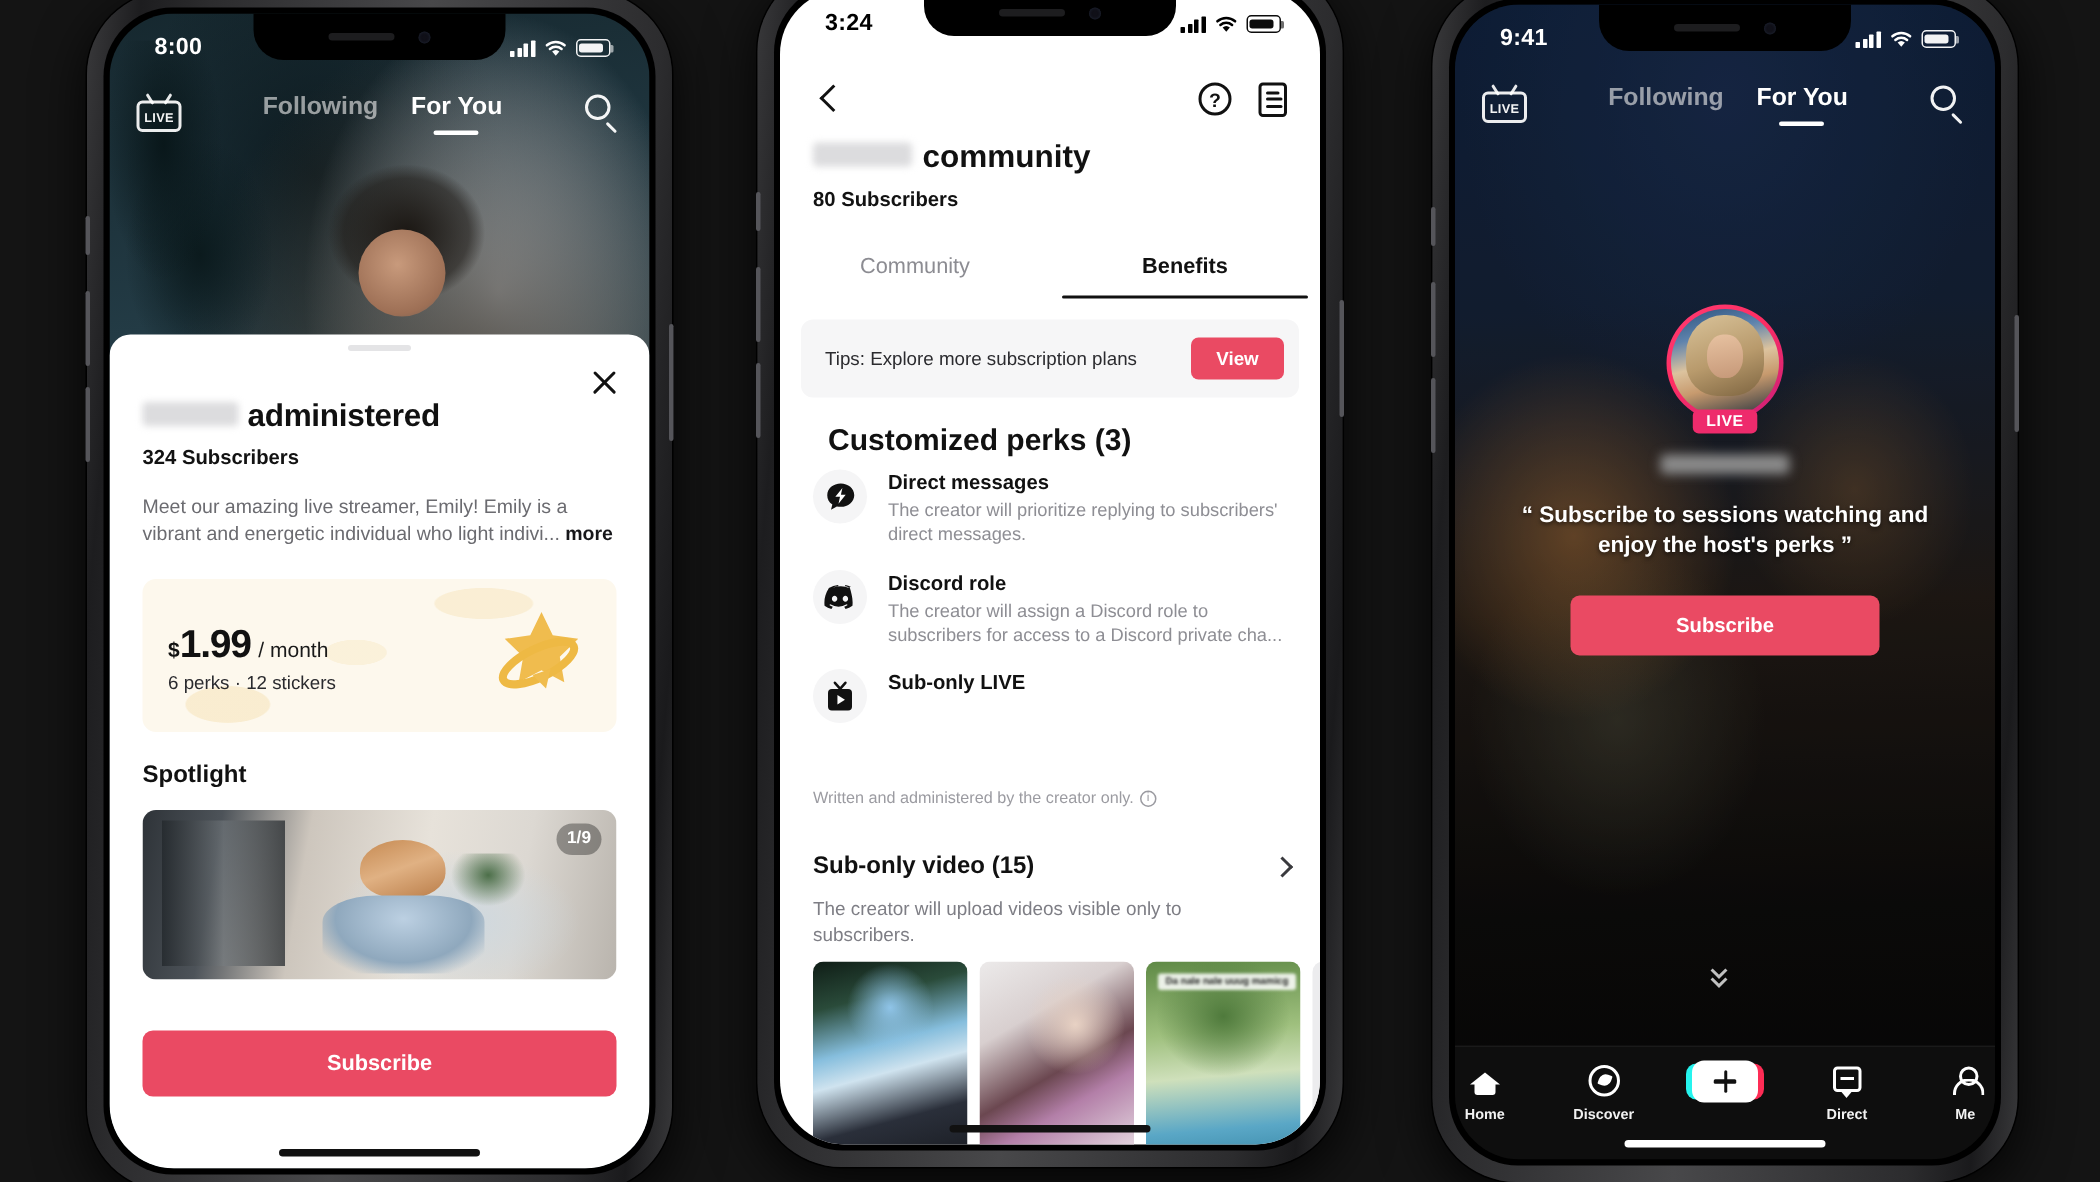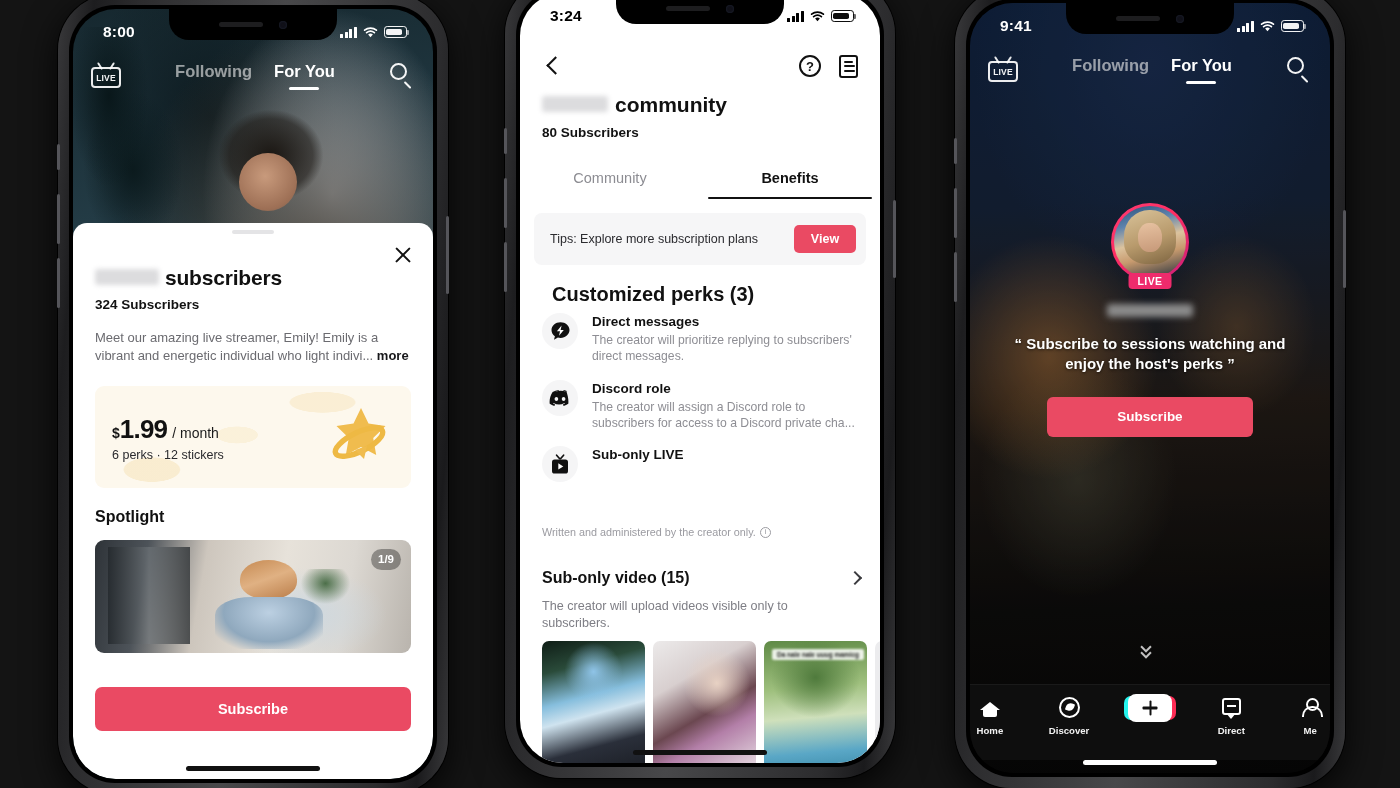--- a/index.html
+++ b/index.html
@@ -279,21 +279,21 @@
      font-size:15px; font-weight:700; line-height:1.32; text-shadow:0 1px 3px rgba(0,0,0,.6); }
   .p3-sub-btn { margin-top:23px; width:206px; height:40px; border-radius:6px; background:#ea4a63;
      color:#fff; font-size:13.5px; font-weight:600; display:flex; align-items:center; justify-content:center; border:none; cursor:pointer;}
 
   .dbl-chev { position:absolute; left:50%; transform:translateX(-50%); bottom:112px; width:22px; height:18px; z-index:20; }
   .dbl-chev i { position:absolute; left:3px; width:8px; height:8px; border-right:2px solid rgba(255,255,255,.75);
      border-bottom:2px solid rgba(255,255,255,.75); transform:rotate(45deg); }
   .dbl-chev i:nth-child(1){ top:0; }
   .dbl-chev i:nth-child(2){ top:6px; }
 
-  .tabbar { position:absolute; left:0; right:0; bottom:13px; height:76px; background:#0e0e0e; z-index:22;
+  .tabbar { position:absolute; left:0; right:0; bottom:0; height:76px; background:#0e0e0e; z-index:22;
      display:flex; align-items:flex-start; padding-top:11px; border-top:1px solid rgba(255,255,255,.05);gap:39px;}
   .tabitem { flex:1; display:flex; flex-direction:column; align-items:center; gap:5px; cursor:pointer; }
   .tabitem span { font-size:9.6px; color:#f2f2f2; font-weight:600; }
   .ti-ico { width:26px; height:24px; position:relative; }
   .ic-home { position:absolute; left:3px; top:2px; width:20px; height:19px; }
   .ic-home::before { content:''; position:absolute; left:0; top:4px; width:0; height:0;
      border-left:10px solid transparent; border-right:10px solid transparent; border-bottom:8px solid #fff;}
   .ic-home::after { content:''; position:absolute; left:3px; top:11px; width:14px; height:8px; background:#fff; border-radius:0 0 2px 2px;}
   .ic-disc { position:absolute; left:3px; top:1px; width:21px; height:21px; border:2px solid #fff; border-radius:50%;}
   .ic-disc::after { content:''; position:absolute; left:5px; top:4px; width:8px; height:8px; background:#fff;
@@ -376,21 +376,21 @@
               <b></b>
             </div>
         </div>
 
         <div class="sheet">
           <div class="sheet-grab"></div>
           <div class="sheet-close"></div>
 
           <div class="sheet-title">
             <span class="redact"></span>
-            <span>subscribers</span>
+            <span>administered</span>
           </div>
           <div class="sheet-subs">324 Subscribers</div>
           <div class="sheet-desc">
             <span>Meet our amazing live streamer, Emily! Emily is a vibrant and energetic individual who light indivi...</span>
             <span class="more">more</span>
           </div>
 
           <div class="price-card">
             <div class="pat"></div>
             <div class="price-row">

